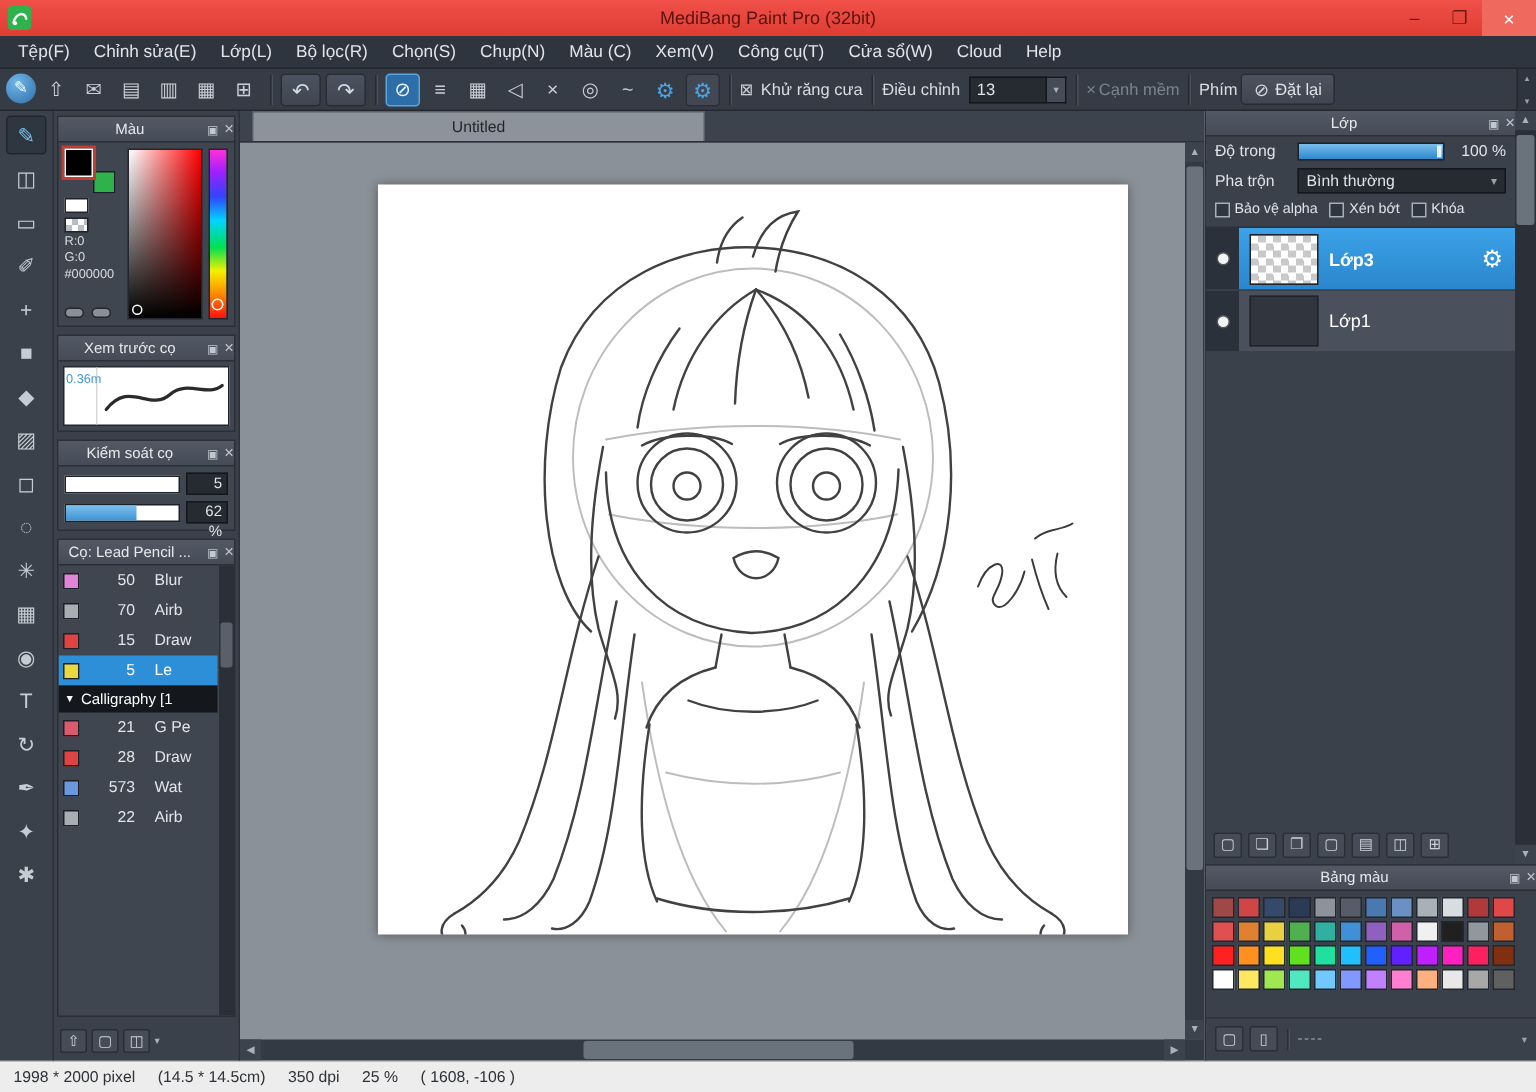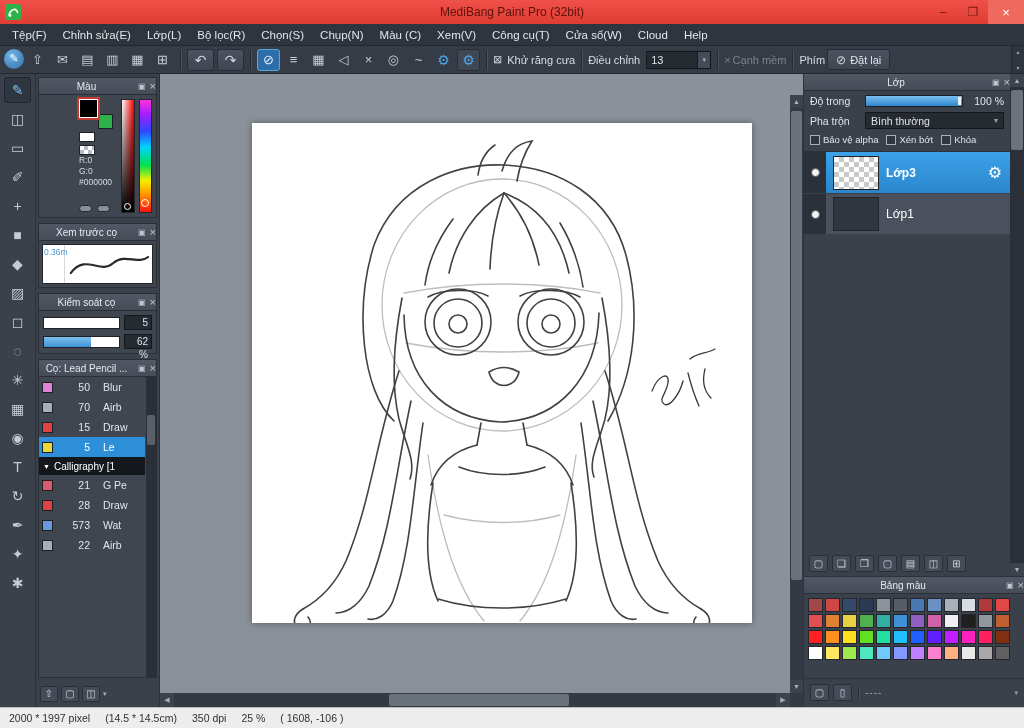--- a/index.html
+++ b/index.html
@@ -44,21 +44,21 @@
   .tool-icon { width:27px; height:26px; display:flex; align-items:center; justify-content:center; color:#c6ccd3; font-size:14px; border-radius:3px; flex:none; }
   .tool-icon.current { color:#7cc4f0; background:#2e3640; border:1px solid #223; }
   
   .leftcol { width:124px; background:#3a414b; border-right:1px solid #2c313a; display:flex; flex-direction:column; padding:3px 2px 0; gap:5px; flex:none; }
   .panel { background:#3f464f; border:1px solid #2a2f37; }
   .panel-header { height:17px; background:linear-gradient(#525965,#454c57); display:flex; align-items:center; font-size:10px; color:#e6e9ec; padding:0 0; gap:4px; border-bottom:1px solid #2a2f37; }
   .panel-title { flex:1; text-align:center; overflow:hidden; white-space:nowrap; }
   .panel-pop { font-size:8px; color:#c2c8cf; }
   .panel-close { font-size:11px; color:#c2c8cf; line-height:1; }
   
-  .color-body { display:flex; padding:4px; gap:4px; height:122px;margin-left:36px; }
+  .color-body { display:flex; padding:4px; gap:4px; height:122px; }
   .color-left { width:38px; display:flex; flex-direction:column; font-size:8.5px; color:#d9dde2; }
   .fgbg { position:relative; width:34px; height:30px; flex:none; }
   .bg-sw { position:absolute; right:0; bottom:0; width:15px; height:15px; border:1px solid #1c2026; }
   .fg-sw { position:absolute; left:0; top:0; width:19px; height:19px; border:1px solid #fff; box-shadow:0 0 0 2px #c43b31; }
   .mini-sw { width:16px; height:10px; border:1px solid #20242a; margin-top:3px; }
   .mini-sw.white { background:#fff; }
   .mini-sw.checker { background:repeating-conic-gradient(#b9bec4 0 25%, #ffffff 0 50%) 0 0/8px 8px; }
   .rgb-line { line-height:11px; white-space:nowrap; }
   .pill-row { margin-top:auto; display:flex; gap:5px; padding-bottom:1px; }
   .pill { width:13px; height:7px; background:#8a9098; border-radius:4px; border:1px solid #23272d; }
@@ -392,20 +392,23 @@
 
       <div class="left-bottom">
           <div class="lb-icon">⇧</div>
           <div class="lb-icon">▢</div>
           <div class="lb-icon">◫</div>
           <span class="lb-caret">▾</span>
         </div>
     </div>
 
     <div class="canvas-area">
+      <div class="tabbar">
+        <div class="tab">Untitled</div>
+      </div>
 
       <div class="white-canvas">
         <svg viewBox="0 0 500 500" width="500" height="500">
           <g stroke="#bdbdbd" stroke-width="1.3" fill="none" stroke-linecap="round">
             <ellipse cx="250" cy="182" rx="120" ry="126"></ellipse>
             <path d="M152 170 C 215 158 288 158 348 170"></path>
             <path d="M154 220 C 216 232 288 232 346 220"></path>
             <path d="M176 332 C 186 402 202 462 232 498"></path>
             <path d="M324 332 C 314 402 298 462 268 498"></path>
             <path d="M192 392 C 230 402 272 402 308 392"></path>
@@ -608,19 +611,19 @@
             <div class="sm-icon">▯</div>
           </div>
         <div class="dash-sep"></div>
         <span class="dash-text">----</span>
         <span class="pal-caret">▾</span>
       </div>
     </div>
   </div>
 
   <div class="statusbar">
-    <span>2000 * 1997 pixel</span>
+    <span>1998 * 2000 pixel</span>
     <span>(14.5 * 14.5cm)</span>
     <span>350 dpi</span>
     <span>25 %</span>
     <span>( 1608, -106 )</span>
   </div>
 </div>
 
 </body></html>

